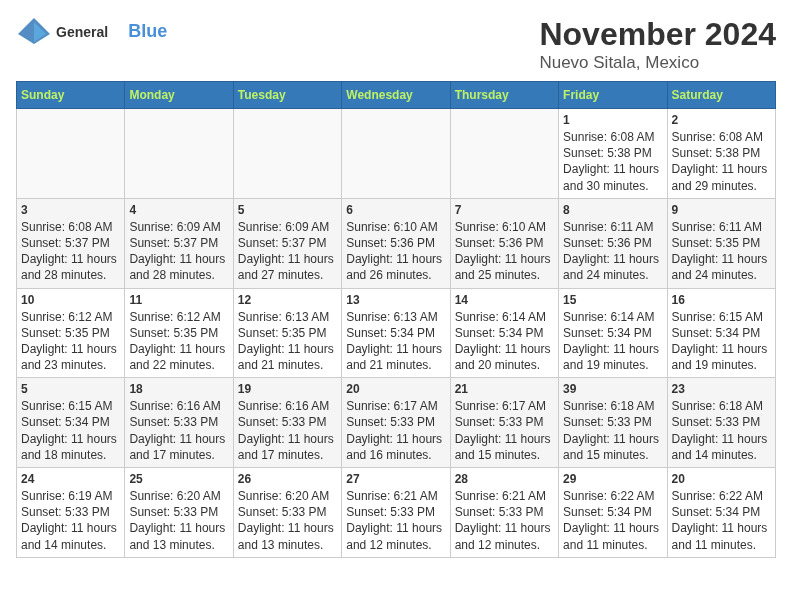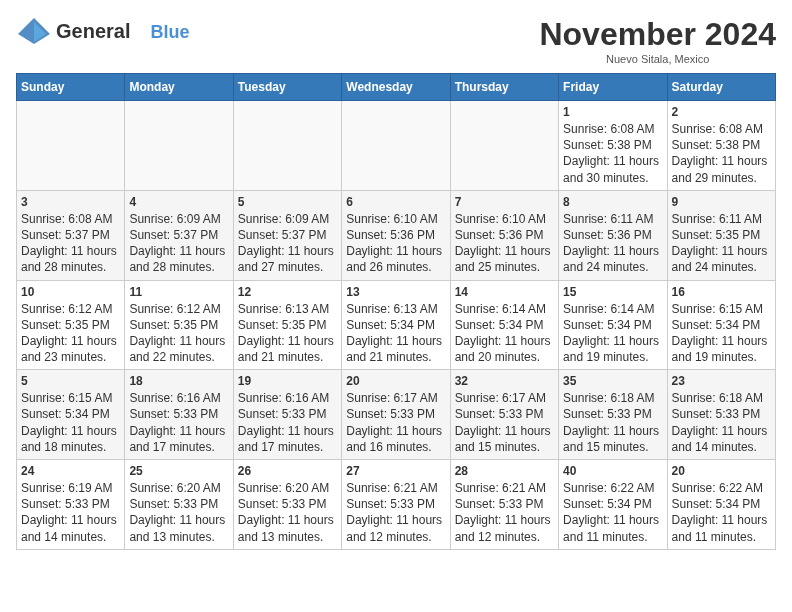--- a/index.html
+++ b/index.html
@@ -15,39 +15,39 @@
       align-items: flex-start;
       justify-content: space-between;
       margin-bottom: 8px;
     }
     .logo {
       display: flex;
       align-items: center;
       gap: 4px;
     }
     .title-block {
-      text-align: center;
+      text-align: left;
     }
     .month-title {
       font-size: 32px;
       font-weight: bold;
       color: #333;
     }
     .location {
-      font-size: 11px;
+      font-size: 17px;
       color: #555;
     }
     table {
       width: 100%;
       border-collapse: collapse;
       table-layout: fixed;
     }
     thead th {
       background-color: #3579b8;
-      color: #ffffff;
+      color: #bef264;
       font-size: 12px;
       font-weight: bold;
       padding: 6px 4px;
       text-align: left;
       border: 1px solid #2a6099;
     }
     tbody td {
       border: 1px solid #ccc;
       vertical-align: top;
       padding: 4px;
@@ -78,21 +78,21 @@
 <body>
 
 <div class="header">
   <div class="logo">
     <svg width="36" height="30" viewBox="0 0 36 30">
       <polygon points="18,2 34,18 18,28 2,18" fill="#3579b8" opacity="0.85"></polygon>
       <polygon points="18,6 30,18 18,26" fill="#5aaae0" opacity="0.9"></polygon>
     </svg>
     <div>
       <div>
-        <span style="font-size:20px;font-weight:bold;color:#333;text-align:center;">General</span><span style="font-size:18px;font-weight:bold;color:#4a90d9;margin-left:20px;">Blue</span>
+        <span style="font-size:14px;font-weight:bold;color:#333;text-align:center;">General</span><span style="font-size:18px;font-weight:bold;color:#4a90d9;margin-left:20px;">Blue</span>
       </div>
     </div>
   </div>
   <div class="title-block">
     <div class="month-title">November 2024</div>
     <div class="location">Nuevo Sitala, Mexico</div>
   </div>
 </div>
 
 <table>
@@ -254,28 +254,28 @@
 and 17 minutes.</div>
         </td>
         <td>
           <span class="day-number">20</span>
           <div class="day-info" style="white-space: pre-line;">Sunrise: 6:17 AM
 Sunset: 5:33 PM
 Daylight: 11 hours
 and 16 minutes.</div>
         </td>
         <td>
-          <span class="day-number">32</span>
+          <span class="day-number">21</span>
           <div class="day-info" style="white-space: pre-line;">Sunrise: 6:17 AM
 Sunset: 5:33 PM
 Daylight: 11 hours
 and 15 minutes.</div>
         </td>
         <td>
-          <span class="day-number">35</span>
+          <span class="day-number">39</span>
           <div class="day-info" style="white-space: pre-line;">Sunrise: 6:18 AM
 Sunset: 5:33 PM
 Daylight: 11 hours
 and 15 minutes.</div>
         </td>
         <td>
           <span class="day-number">23</span>
           <div class="day-info" style="white-space: pre-line;">Sunrise: 6:18 AM
 Sunset: 5:33 PM
 Daylight: 11 hours
@@ -312,21 +312,21 @@
 and 12 minutes.</div>
         </td>
         <td>
           <span class="day-number">28</span>
           <div class="day-info" style="white-space: pre-line;">Sunrise: 6:21 AM
 Sunset: 5:33 PM
 Daylight: 11 hours
 and 12 minutes.</div>
         </td>
         <td>
-          <span class="day-number">40</span>
+          <span class="day-number">29</span>
           <div class="day-info" style="white-space: pre-line;">Sunrise: 6:22 AM
 Sunset: 5:34 PM
 Daylight: 11 hours
 and 11 minutes.</div>
         </td>
         <td>
           <span class="day-number">20</span>
           <div class="day-info" style="white-space: pre-line;">Sunrise: 6:22 AM
 Sunset: 5:34 PM
 Daylight: 11 hours

